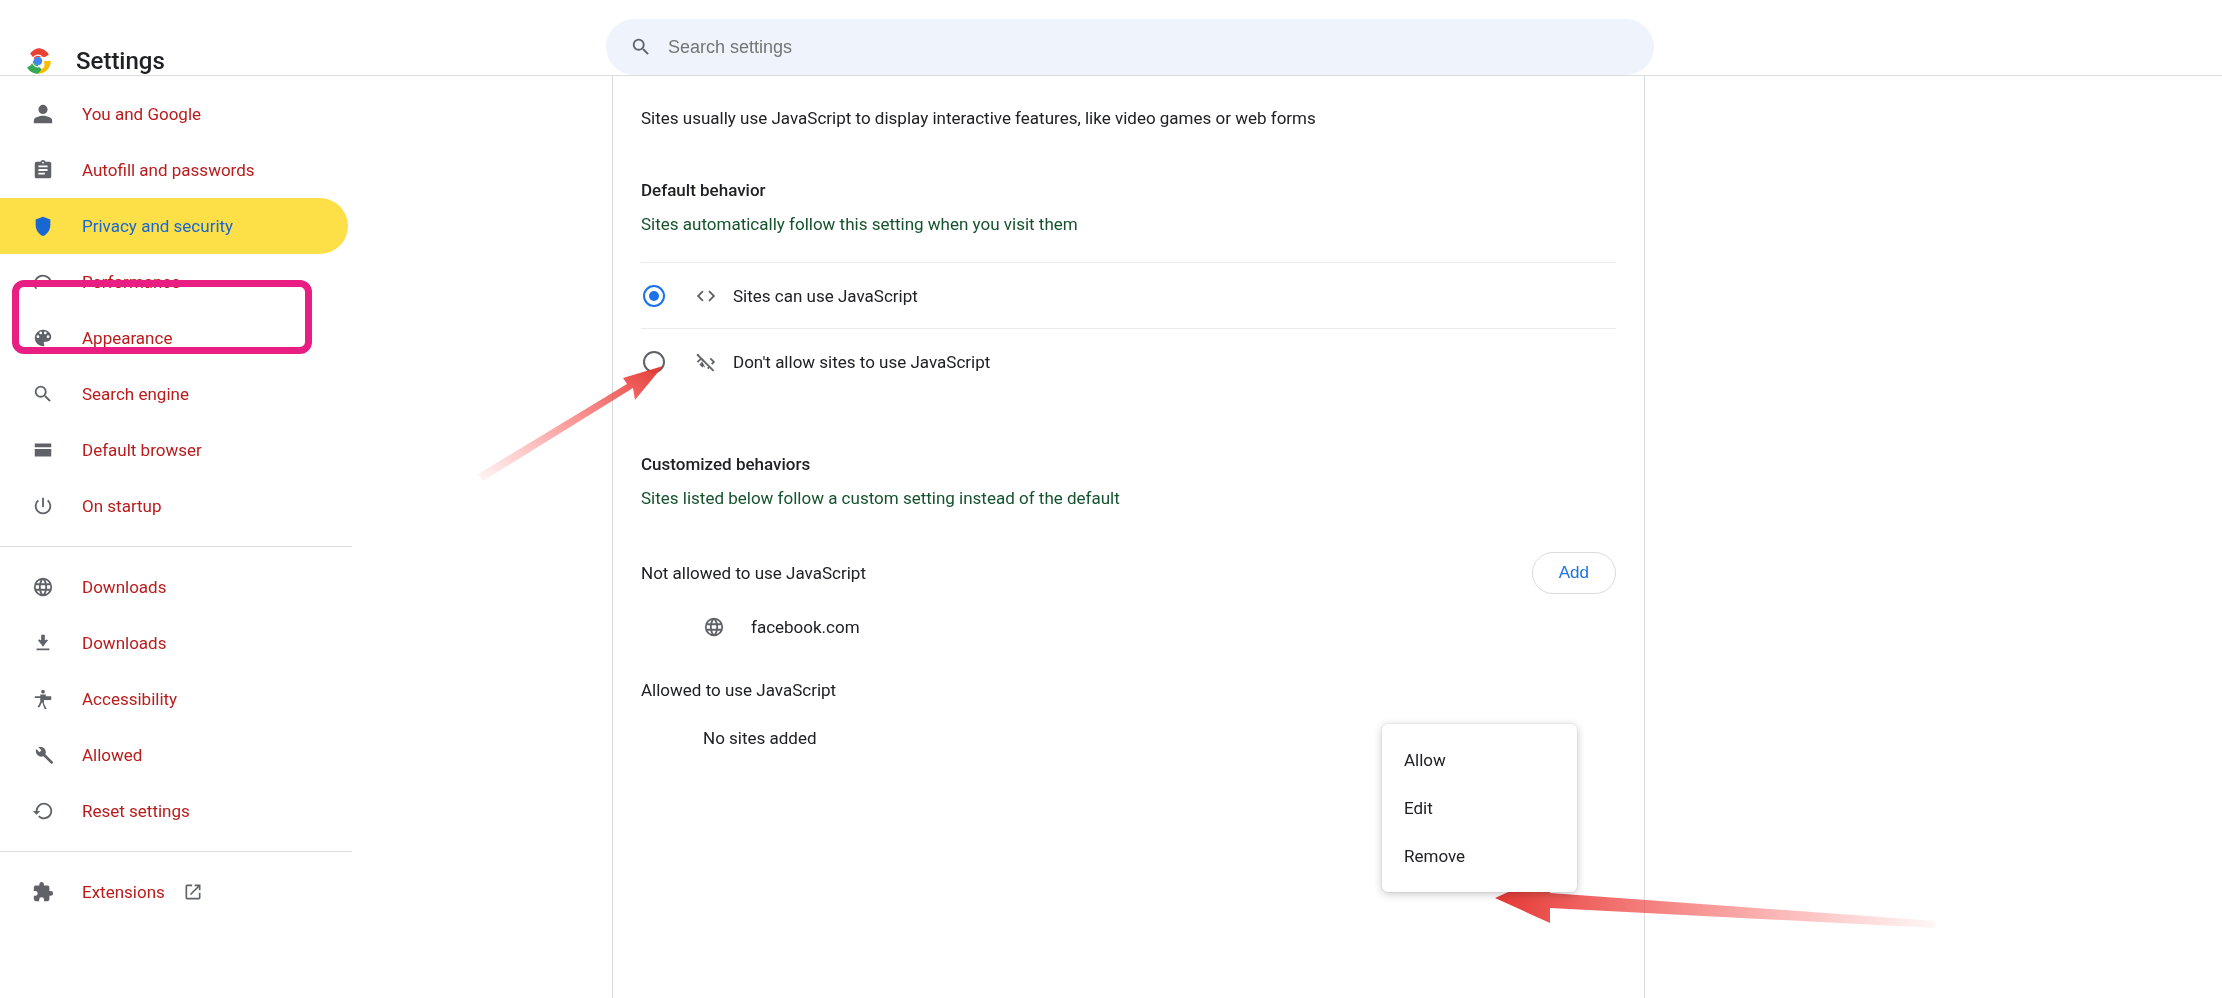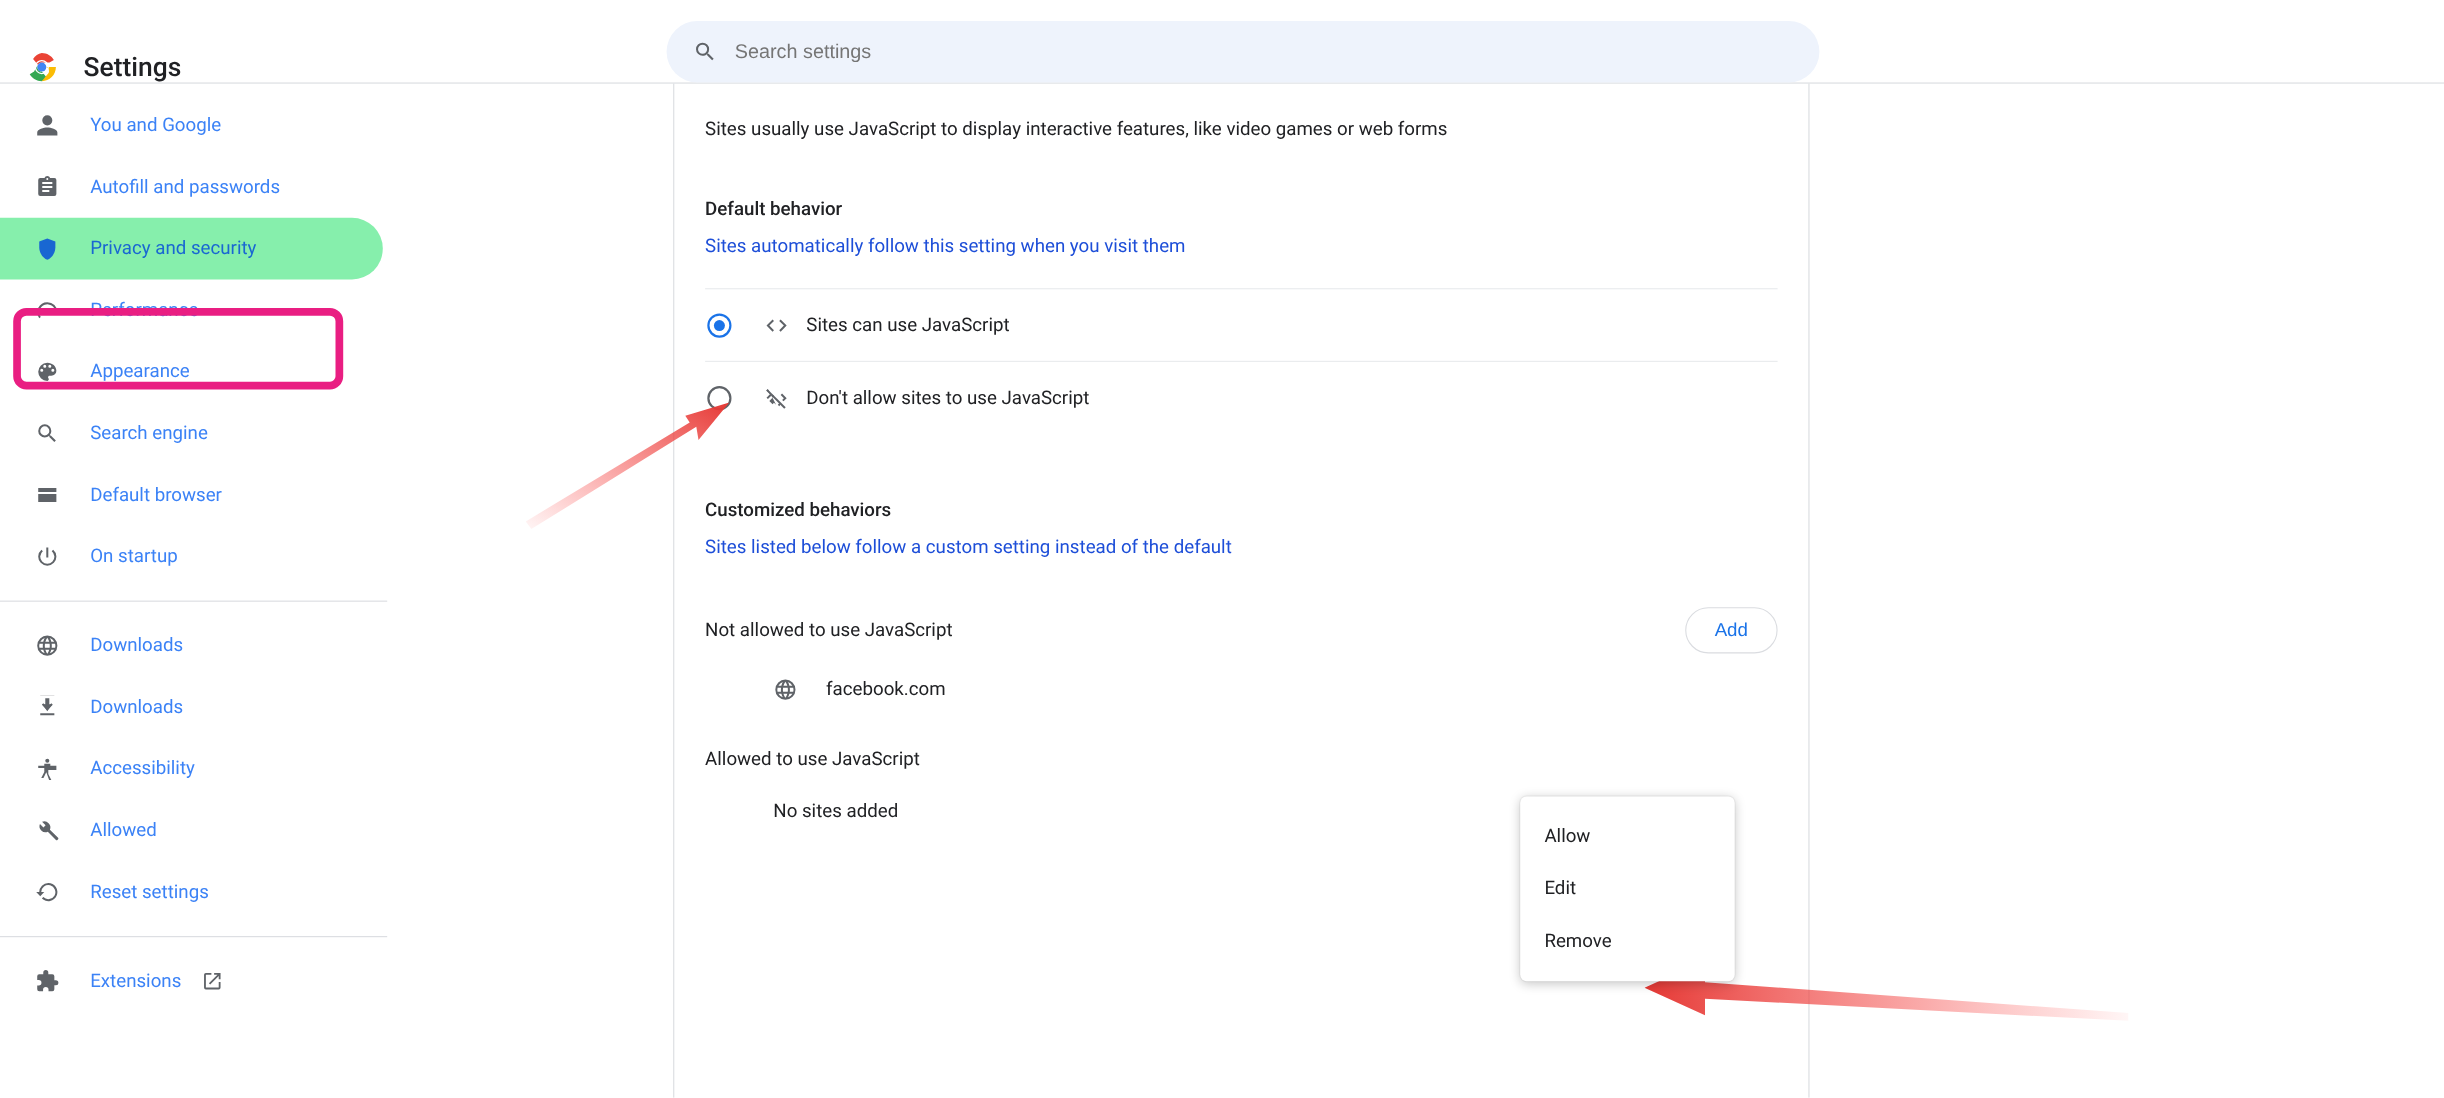--- a/index.html
+++ b/index.html
@@ -48,29 +48,29 @@
     font-size: 18px; color:#5f6368; flex:1;
   }
   
   .layout { display:flex; height:calc(100% - 76px);}
   .sidebar { width:352px; padding-top:10px; position:relative;}
   .nav-item {
     height:56px;
     display:flex; align-items:center;
     padding-left:32px;
     font-size:17px;
-    color:#3b82f6;
+    color:#b91c1c;
     cursor:pointer;
     border-radius:0 28px 28px 0;
     margin-right:4px;
     position:relative;
   }
   .nav-item .icon { width:22px; height:22px; color:#5f6368; margin-right:28px;}
   .nav-item.active {
-    background:#86efac;
+    background:#fde047;
     color:#1967d2;
   }
   .nav-item.active .icon { color:#1967d2; }
   .highlight-box {
     position:absolute;
     left:12px; top:204px;
     width:300px; height:74px;
     border:7px solid #e91e82;
     border-radius:12px;
     pointer-events:none;
@@ -102,21 +102,21 @@
     margin-left:auto;
     display:flex; align-items:center;
     border-bottom:1px solid #5f6368;
     width:246px; padding-bottom:4px;
   }
   .inline-search .icon{ width:18px;height:18px;color:#5f6368;margin-right:10px;}
   .inline-search input{ border:none; outline:none; font-size:17px; color:#5f6368;
      background:transparent; flex:1;}
   .desc { font-size:17px; color:#202124; margin:32px 0 52px;}
   .section-head { font-size:17px; font-weight:500; margin-bottom:14px;}
-  .section-sub { font-size:17px; color:#1d4ed8; margin-bottom:28px;}
+  .section-sub { font-size:17px; color:#14532d; margin-bottom:28px;}
   .radio-row {
     display:flex; align-items:center; height:66px;
     border-top:1px solid #e8eaed;
     padding-left:2px;
     cursor:pointer;
   }
   .radio-row:first-of-type { border-top:none;}
   .radio-outer {
     width:22px; height:22px; border:2px solid #5f6368; border-radius:50%;
     display:flex;align-items:center;justify-content:center;

